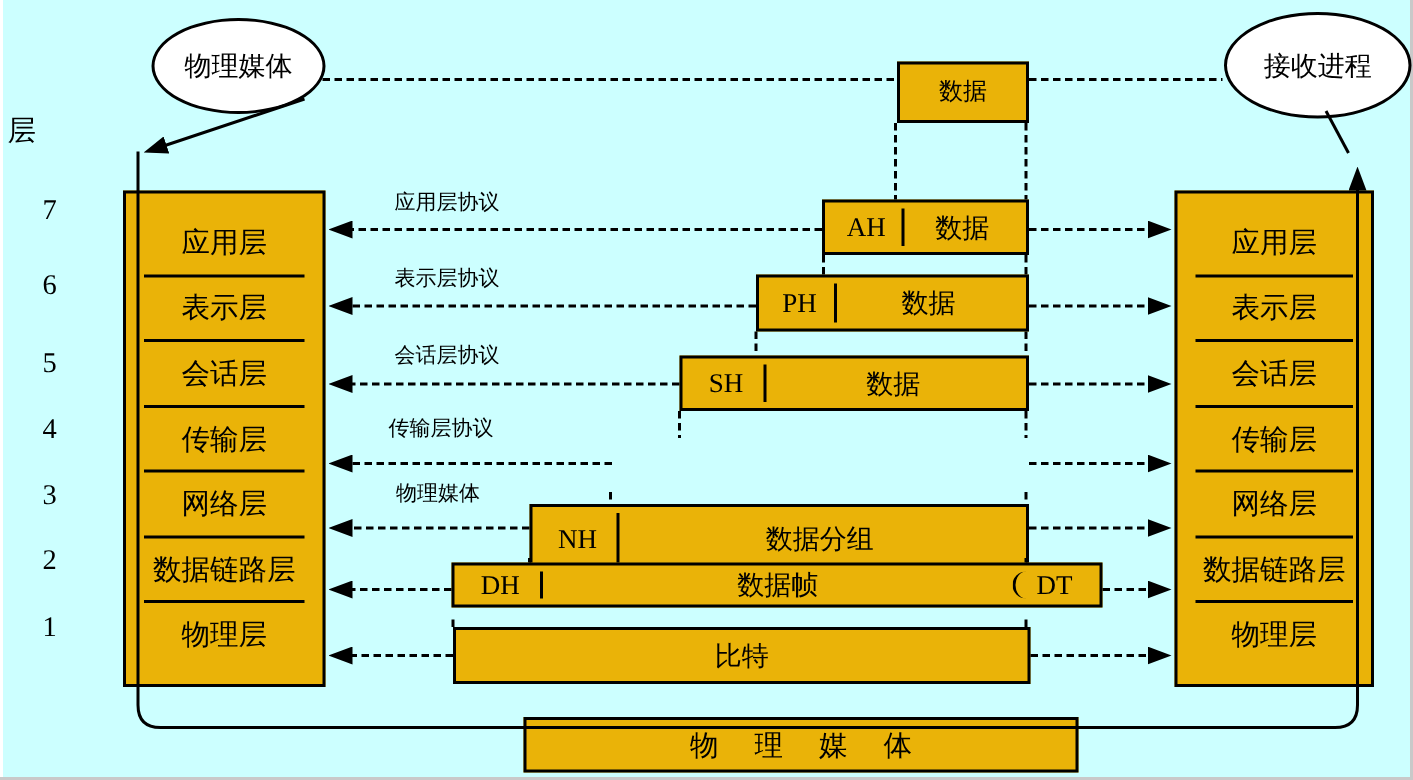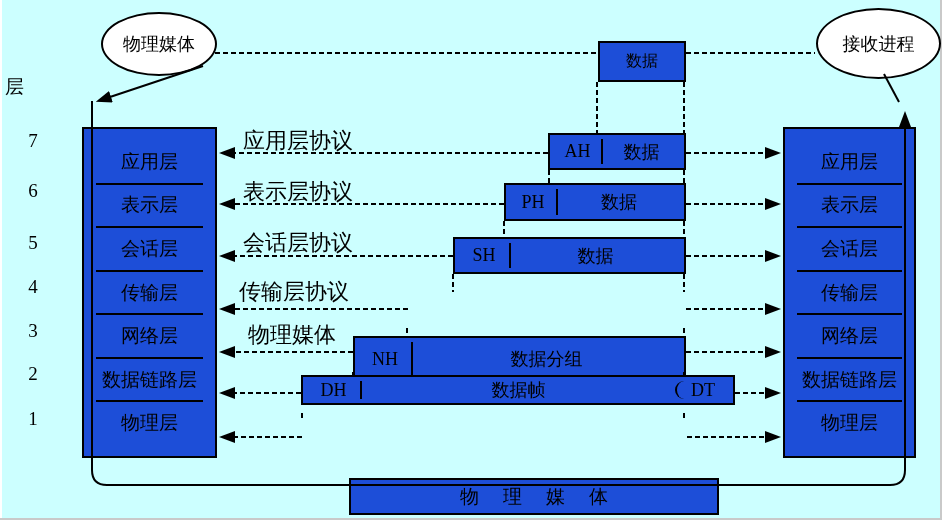--- a/index.html
+++ b/index.html
@@ -2,41 +2,41 @@
 <html><head>
 <meta charset="utf-8">
 <style>
   html,body{margin:0;padding:0;background:#fff;}
   .canvas{
     position:relative;width:942px;height:520px;background:#ccffff;
     font-family:"Liberation Serif","DejaVu Serif",serif;color:#000;overflow:hidden;
     box-shadow:inset -2px -2px 0 #c9c9c9, inset 2px 0 0 #ffffff;
   }
   .box{
-    position:absolute;background:#1d4ed8;border:2px solid #000;box-sizing:border-box;
+    position:absolute;background:#eab308;border:2px solid #000;box-sizing:border-box;
     display:flex;align-items:center;justify-content:center;z-index:2;
   }
   .stack{flex-direction:column;align-items:stretch;justify-content:flex-start;padding:12px;}
   .srow{
     flex:1 1 0;display:flex;align-items:center;justify-content:center;
     border-bottom:2px solid #000;font-size:19px;white-space:nowrap;
   }
   .srow:last-child{border-bottom:none;}
   .pdu{padding:4px;align-items:stretch;justify-content:flex-start;}
   .cell{display:flex;align-items:center;justify-content:center;font-size:18px;white-space:nowrap;}
   .hdr{flex:0 0 auto;border-right:2px solid #000;}
   .trl{flex:0 0 auto;border-left:2px solid #000;border-radius:17px;}
   .body{flex:1 1 auto;}
   .ellipse{
     position:absolute;background:#fff;border:2px solid #000;border-radius:50%;
     display:flex;align-items:center;justify-content:center;font-size:18px;z-index:2;white-space:nowrap;
   }
   .lbl{position:absolute;z-index:2;font-size:18px;white-space:nowrap;}
   .num{position:absolute;z-index:2;font-size:19px;width:26px;text-align:center;}
-  .proto{position:absolute;z-index:3;font-size:22px;width:124px;text-align:center;}
+  .proto{position:absolute;z-index:3;font-size:14px;width:124px;text-align:center;}
   .media-text{font-size:19px;letter-spacing:24px;padding-left:24px;position:relative;z-index:6;}
   svg.overlay{position:absolute;left:0;top:0;width:942px;height:520px;z-index:5;pointer-events:none;}
   svg .d{stroke:#000;stroke-width:2;stroke-dasharray:5 3;fill:none;}
   svg .s{stroke:#000;stroke-width:2;fill:none;}
 </style>
 </head>
 <body>
 
 <div class="canvas">
 
@@ -106,20 +106,23 @@
     <div class="cell hdr" style="width:52px">NH</div>
     <div class="cell body">数据分组</div>
   </div>
 
   <div class="box pdu" style="left:301px;top:375px;width:434px;height:30px">
     <div class="cell hdr" style="width:53px">DH</div>
     <div class="cell body">数据帧</div>
     <div class="cell trl" style="width:52px">DT</div>
   </div>
 
+  <div class="box pdu" style="left:302px;top:418px;width:385px;height:38px">
+    <div class="cell body">比特</div>
+  </div>
 
   <div class="box" style="left:349px;top:478px;width:370px;height:37px">
     <span class="media-text">物理媒体</span>
   </div>
 
   <svg class="overlay" viewBox="0 0 942 520">
     <defs>
       <marker id="arr" markerUnits="userSpaceOnUse" markerWidth="16" markerHeight="12" viewBox="0 0 16 12" refX="1" refY="6" orient="auto">
         <path d="M0,0 L16,6 L0,12 Z" fill="#000"></path>
       </marker>

